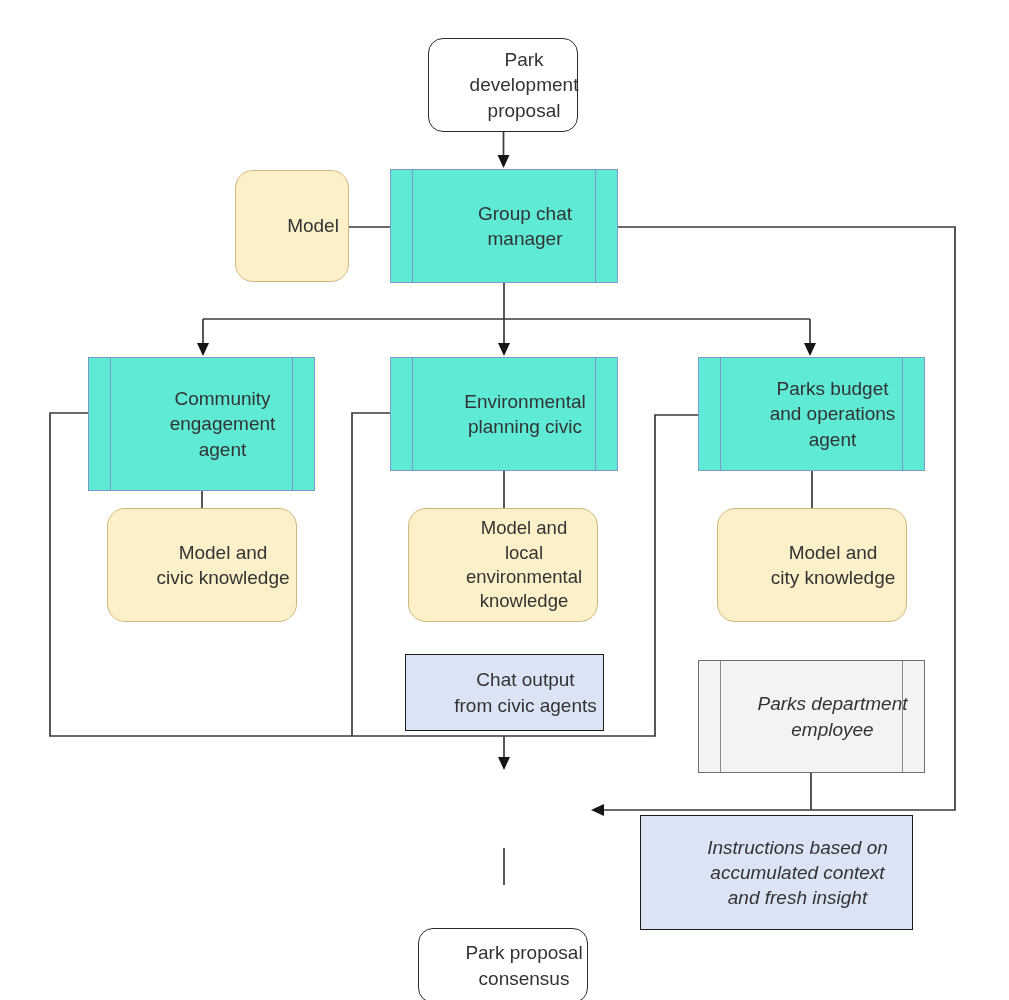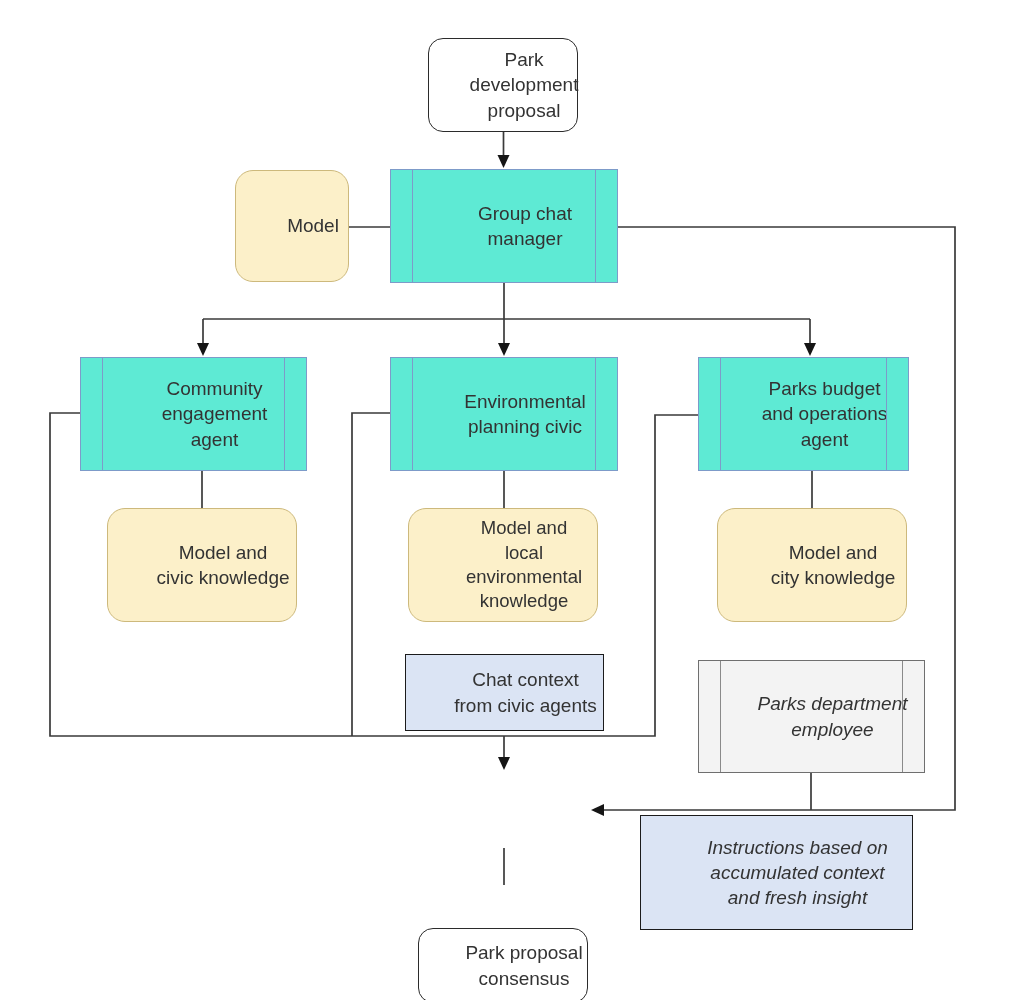--- a/index.html
+++ b/index.html
@@ -121,42 +121,42 @@
 
   <div class="node terminator" style="left:428px; top:38px; width:150px; height:94px;">Park
 development
 proposal</div>
 
   <div class="node knowledge" style="left:203px; top:170px; width:114px; height:112px;margin-left:32px;">Model</div>
 
   <div class="node agent" style="left:390px; top:169px; width:228px; height:114px;">Group chat
 manager</div>
 
-  <div class="node agent" style="left:80px; top:357px; width:227px; height:114px;">Community
+  <div class="node agent" style="left:88px; top:357px; width:227px; height:134px;">Community
 engagement
 agent</div>
 
   <div class="node agent" style="left:390px; top:357px; width:228px; height:114px;">Environmental
 planning civic</div>
 
-  <div class="node agent" style="left:698px; top:357px; width:211px; height:114px;">Parks budget
+  <div class="node agent" style="left:698px; top:357px; width:227px; height:114px;">Parks budget
 and operations
 agent</div>
 
   <div class="node knowledge" style="left:107px; top:508px; width:190px; height:114px;">Model and
 civic knowledge</div>
 
   <div class="node knowledge fs-sm" style="left:408px; top:508px; width:190px; height:114px;">Model and
 local environmental
 knowledge</div>
 
   <div class="node knowledge" style="left:717px; top:508px; width:190px; height:114px;">Model and
 city knowledge</div>
 
-  <div class="node label-box" style="left:405px; top:654px; width:199px; height:77px;">Chat context
+  <div class="node label-box" style="left:405px; top:654px; width:199px; height:77px;">Chat output
 from civic agents</div>
 
   <div class="node human" style="left:698px; top:660px; width:227px; height:113px;">Parks department
 employee</div>
 
 
   <div class="node label-box" style="left:640px; top:815px; width:273px; height:115px;font-style:italic;">Instructions based on
 accumulated context
 and fresh insight</div>
 

